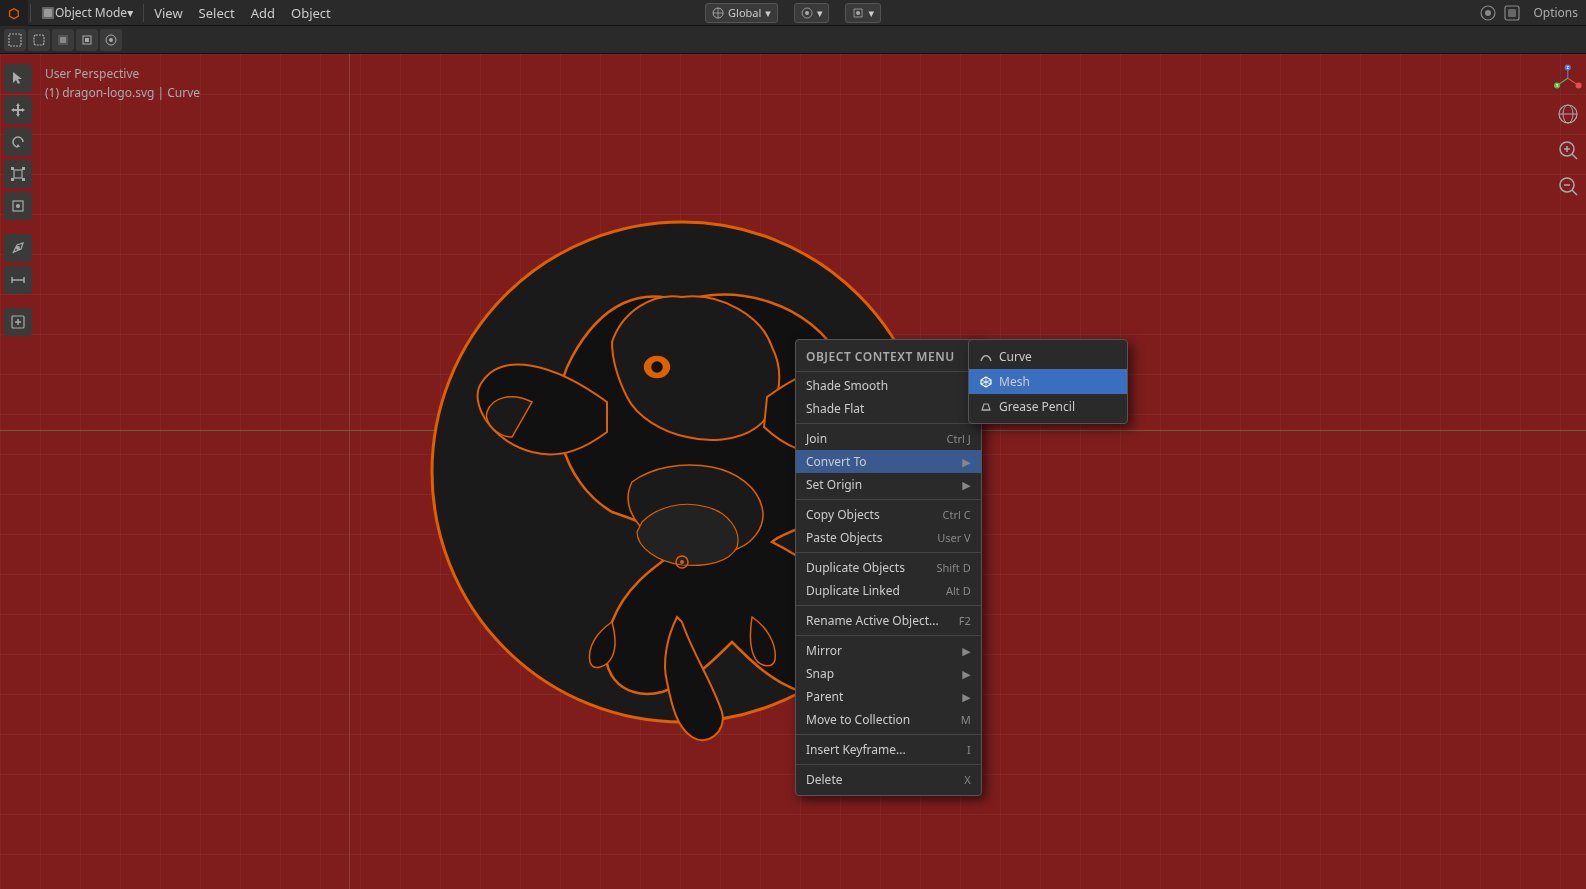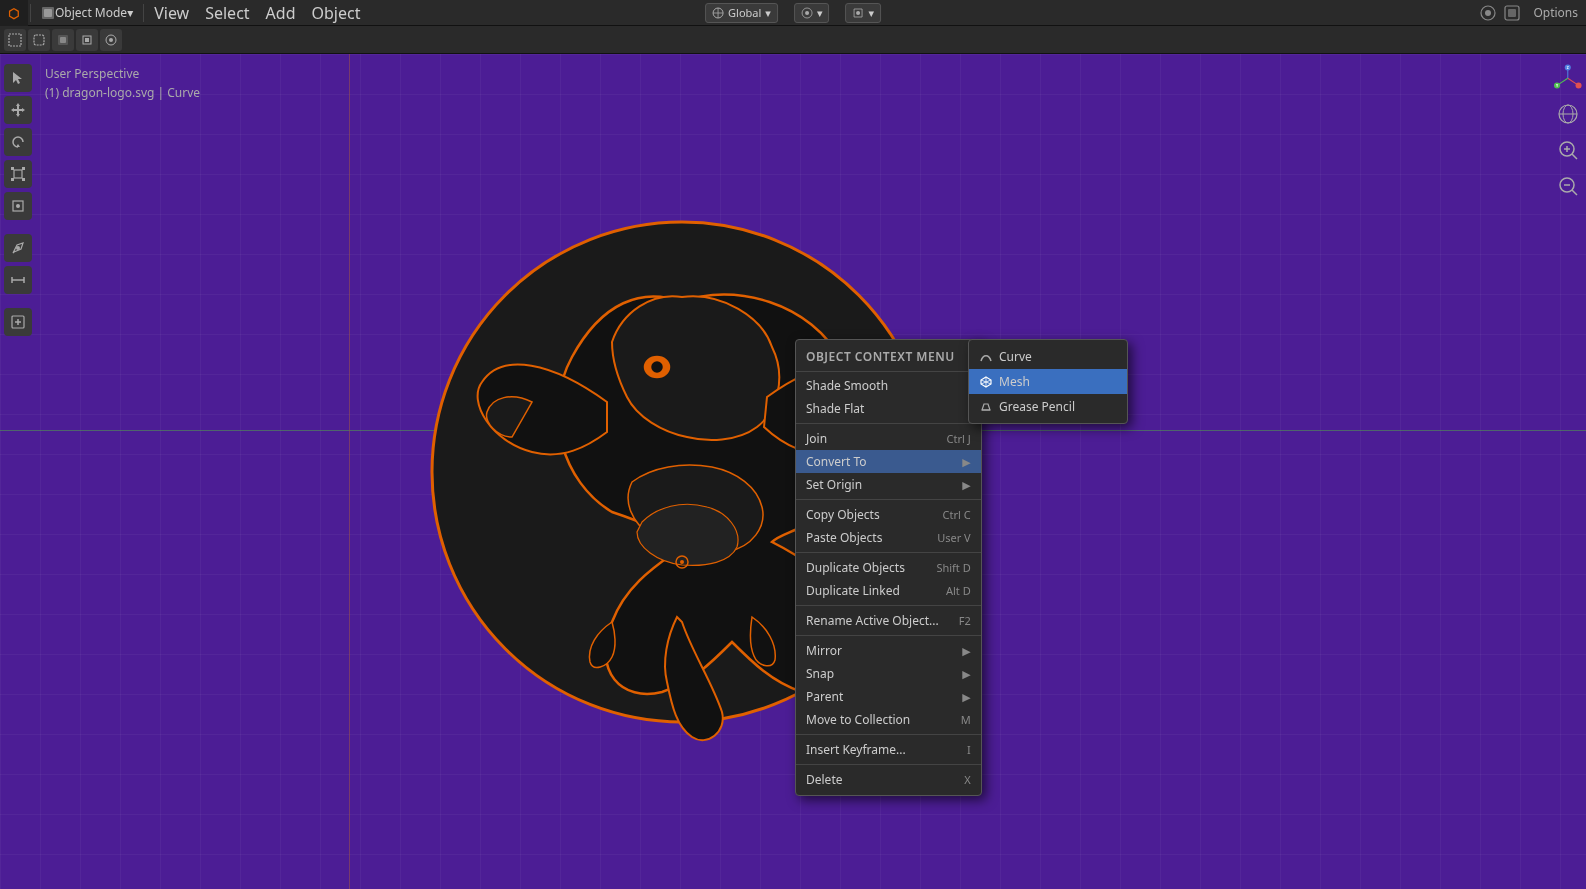--- a/index.html
+++ b/index.html
@@ -49,21 +49,21 @@
       margin: 0 2px;
     }
     .toolbar-menu {
       display: flex;
       align-items: center;
       height: 100%;
     }
     .toolbar-menu-item {
       padding: 8px 8px;
       color: #ccc;
-      font-size: 16px;
+      font-size: 13px;
       cursor: pointer;
       height: 100%;
       display: flex;
       align-items: center;
     }
 
     .toolbar-center {
       position: absolute;
       left: 50%;
       transform: translateX(-50%);
@@ -125,21 +125,21 @@
       font-size: 11px;
     }
 
     
     #viewport {
       position: absolute;
       top: 54px;
       left: 0;
       width: 1586px;
       height: 835px;
-      background: #4c1d95;
+      background: #7f1d1d;
       overflow: hidden;
     }
 
     
     .grid-bg {
       position: absolute;
       top: 0; left: 0; right: 0; bottom: 0;
       background-image:
         linear-gradient(rgba(255,255,255,0.04) 1px, transparent 1px),
         linear-gradient(90deg, rgba(255,255,255,0.04) 1px, transparent 1px);

